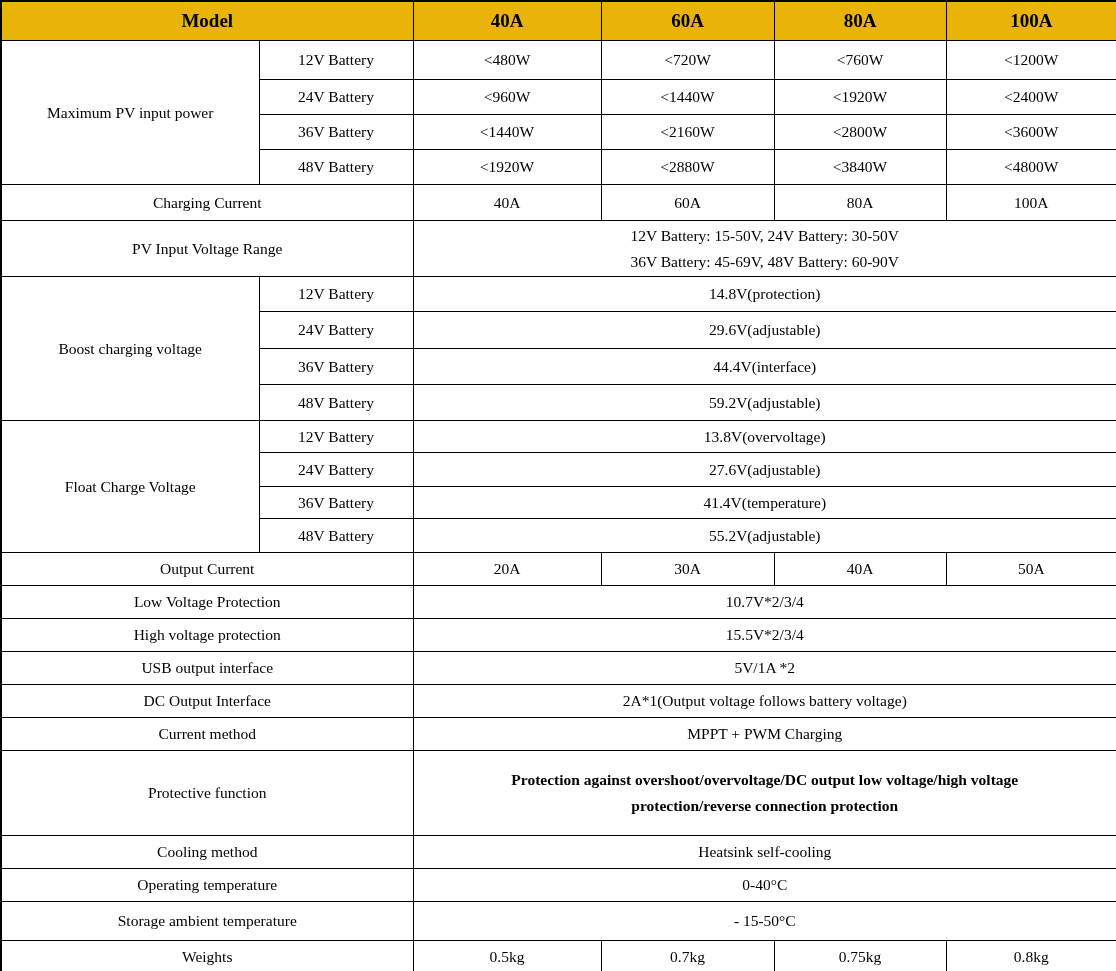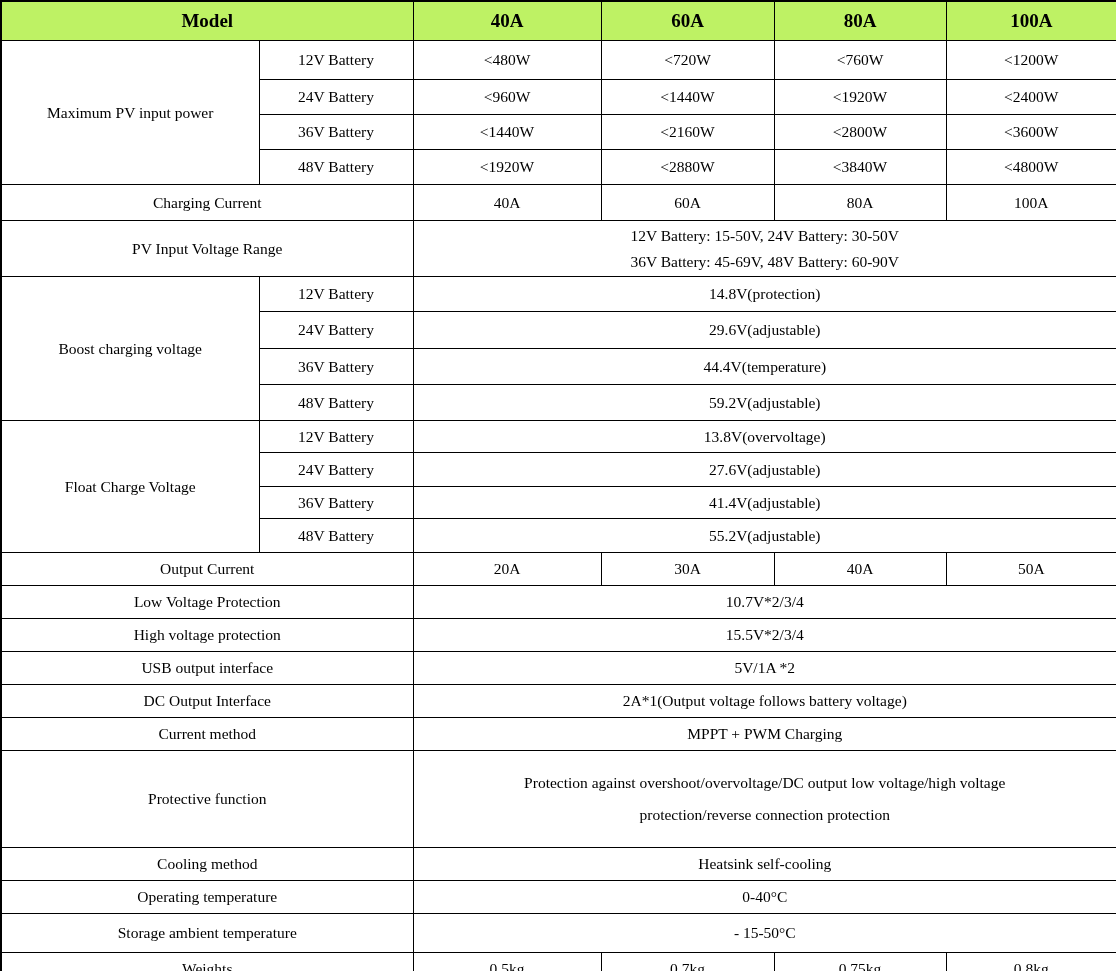--- a/index.html
+++ b/index.html
@@ -20,30 +20,31 @@
   }
   .spec-table td, .spec-table th {
     border: 1.5px solid #000000;
     text-align: center;
     vertical-align: middle;
     padding: 0 4px;
     overflow: hidden;
     line-height: 1.25;
   }
   .spec-table thead th {
-    background: #bef264;
+    background: #eab308;
     font-weight: bold;
     font-size: 19px;
     height: 38px;
   }
   .two-line { line-height: 26px; }
   .wrap-narrow {
     max-width: 560px;
     margin: 16px auto;
-    line-height: 32px;
+    line-height: 26px;
+    font-weight: bold;
   }
 </style>
 </head>
 <body>
 
 <table class="spec-table">
   <colgroup>
     <col style="width:258px">
     <col style="width:154px">
     <col style="width:188px">
@@ -114,39 +115,39 @@
       <td rowspan="4">Boost charging voltage</td>
       <td>12V Battery</td>
       <td colspan="4">14.8V(protection)</td>
     </tr>
     <tr style="height:37px">
       <td>24V Battery</td>
       <td colspan="4">29.6V(adjustable)</td>
     </tr>
     <tr style="height:36px">
       <td>36V Battery</td>
-      <td colspan="4">44.4V(temperature)</td>
+      <td colspan="4">44.4V(interface)</td>
     </tr>
     <tr style="height:36px">
       <td>48V Battery</td>
       <td colspan="4">59.2V(adjustable)</td>
     </tr>
 
     <tr style="height:32px">
       <td rowspan="4">Float Charge Voltage</td>
       <td>12V Battery</td>
       <td colspan="4">13.8V(overvoltage)</td>
     </tr>
     <tr style="height:34px">
       <td>24V Battery</td>
       <td colspan="4">27.6V(adjustable)</td>
     </tr>
     <tr style="height:32px">
       <td>36V Battery</td>
-      <td colspan="4">41.4V(adjustable)</td>
+      <td colspan="4">41.4V(temperature)</td>
     </tr>
     <tr style="height:34px">
       <td>48V Battery</td>
       <td colspan="4">55.2V(adjustable)</td>
     </tr>
 
     <tr style="height:33px">
       <td colspan="2">Output Current</td>
       <td>20A</td>
       <td>30A</td>

